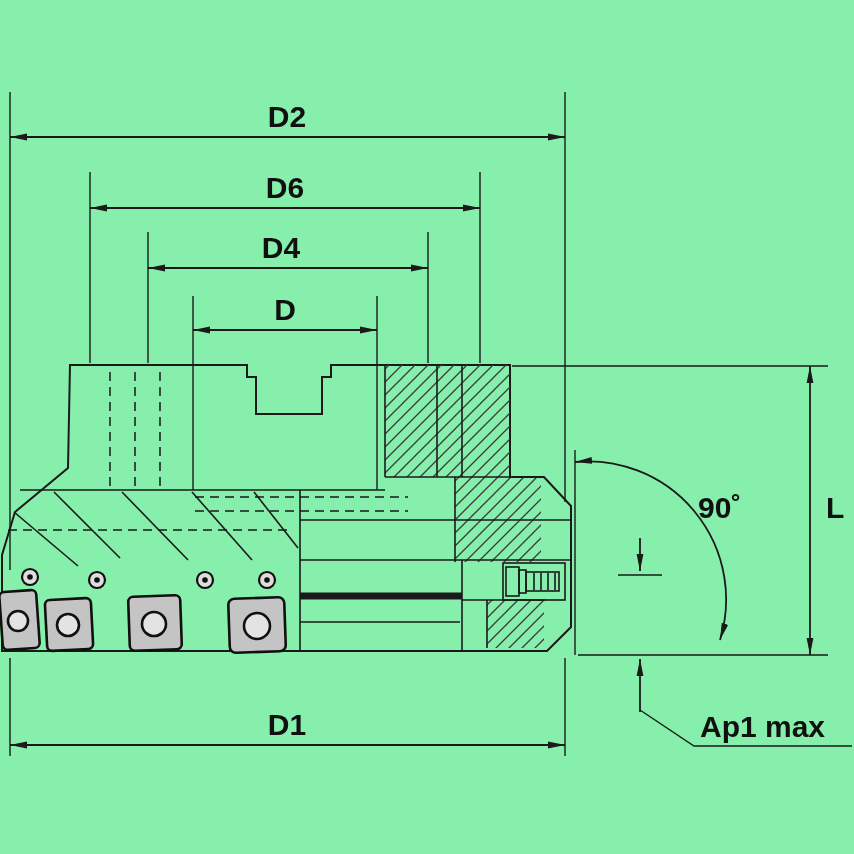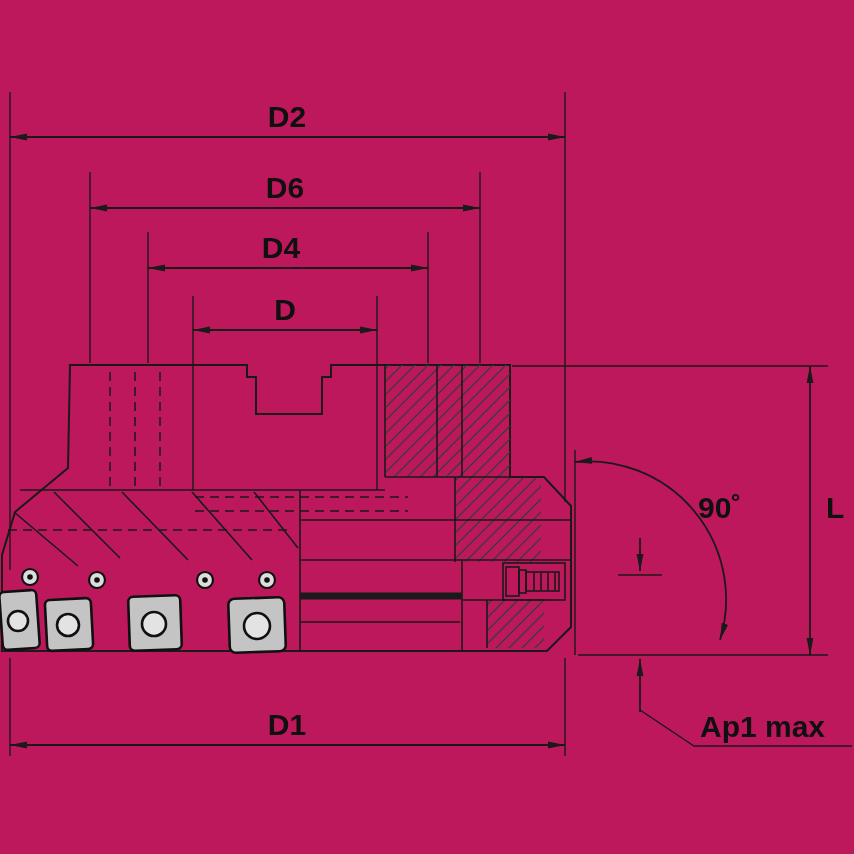--- a/index.html
+++ b/index.html
@@ -1,16 +1,16 @@
 <!DOCTYPE html>
 <html><head>
 <meta charset="utf-8">
 <style>
   html,body{margin:0;padding:0;background:#ffffff;}
-  .stage{position:relative;width:854px;height:854px;background:#be185d;overflow:hidden;
+  .stage{position:relative;width:854px;height:854px;background:#86efac;overflow:hidden;
          font-family:"Liberation Sans",sans-serif;}
   svg{position:absolute;left:0;top:0;}
   .outline{stroke:#1a1a1a;stroke-width:2;fill:none;}
   .thin{stroke:#1a1a1a;stroke-width:1.6;fill:none;}
   .dashed{stroke:#1a1a1a;stroke-width:1.5;fill:none;stroke-dasharray:9 6;}
   .ext{stroke:#1a1a1a;stroke-width:1.4;fill:none;}
   .dim{stroke:#1a1a1a;stroke-width:1.8;fill:none;}
   .thick{stroke:#1a1a1a;stroke-width:7;fill:none;}
   .ins{stroke:#101010;stroke-width:2.6;}
   .hole{stroke:#101010;stroke-width:2.6;}

